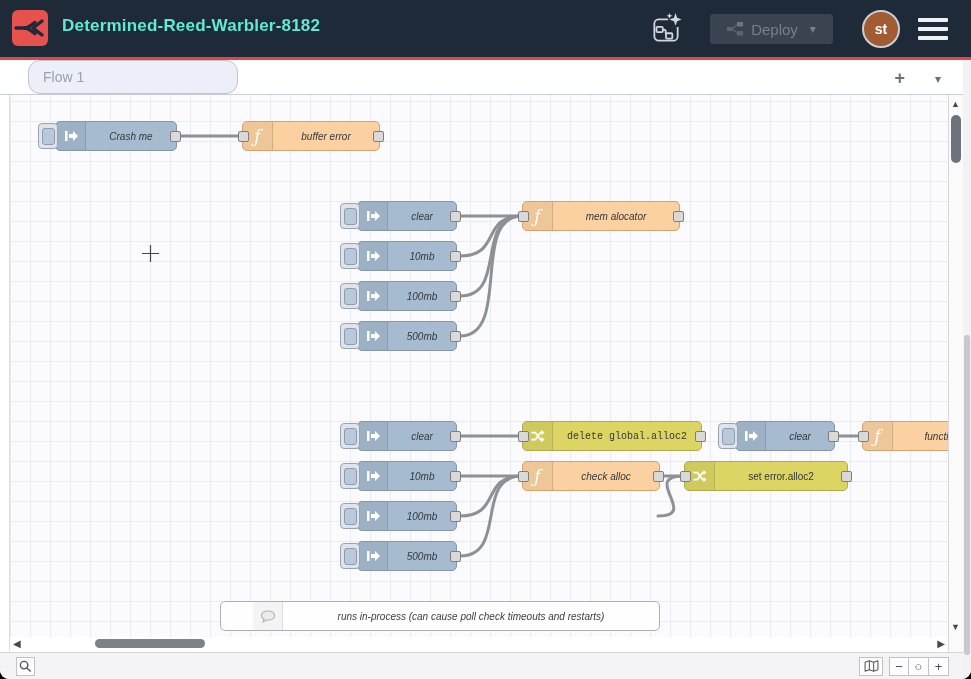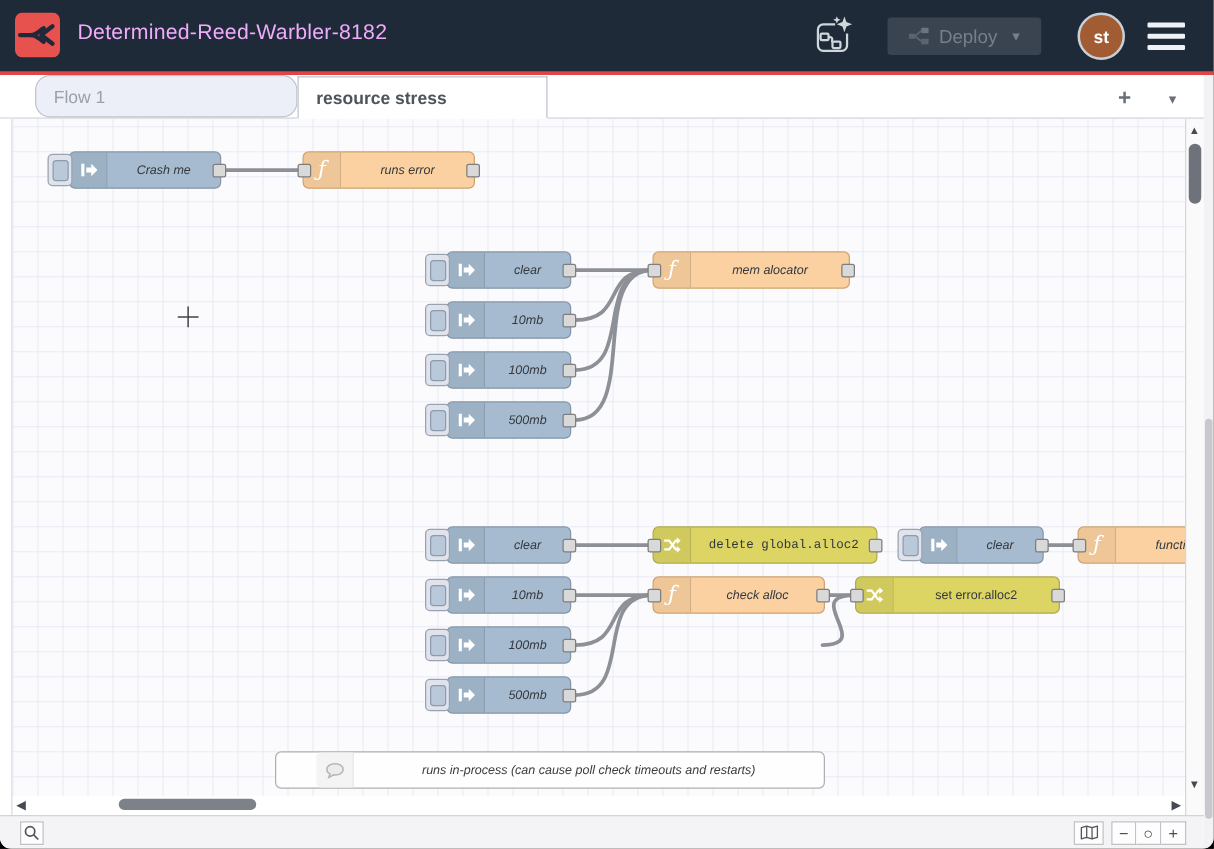--- a/index.html
+++ b/index.html
@@ -3,21 +3,21 @@
 <meta charset="utf-8">
 <style>
   html,body{margin:0;padding:0;background:#000;}
   .window{position:relative;width:971px;height:679px;background:#fff;overflow:hidden;
           font-family:"Liberation Sans",sans-serif;border-radius:0 0 9px 9px;}
 
   
   .header{position:absolute;top:0;left:0;right:0;height:57px;background:#1f2a38;
           border-bottom:3px solid #e14545;}
   .logo{position:absolute;left:12px;top:10px;width:36px;height:36px;cursor:pointer;}
-  .title{position:absolute;left:62px;top:16px;font-size:17px;color:#f0abfc;letter-spacing:.2px;}
+  .title{position:absolute;left:62px;top:16px;font-size:17px;color:#5eead4;letter-spacing:.2px;font-weight:bold;}
   .ai-btn{position:absolute;left:648px;top:11px;width:36px;height:36px;}
   .deploy{position:absolute;left:710px;top:14px;width:123px;height:30px;background:#3a4450;
           border-radius:3px;display:flex;align-items:center;justify-content:center;gap:8px;}
   .deploy .dlabel{color:#76808c;font-size:15px;}
   .deploy .dcaret{color:#76808c;font-size:12px;margin-left:4px;}
   .avatar{position:absolute;left:862px;top:10px;width:34px;height:34px;border-radius:50%;
           background:#a15c33;border:2px solid #c9cfd7;color:#fff;font-weight:bold;font-size:14px;
           display:flex;align-items:center;justify-content:center;}
   .burger{position:absolute;left:918px;top:18px;width:30px;height:22px;display:flex;
           flex-direction:column;justify-content:space-between;cursor:pointer;}
@@ -137,23 +137,20 @@
       <span></span>
       <span></span>
       <span></span>
     </div>
   </div>
 
   <div class="tabbar">
     <div class="tab inactive">
       <span>Flow 1</span>
     </div>
-    <div class="tab active">
-      <span>resource stress</span>
-    </div>
     <div class="tab-add">+</div>
     <div class="tab-menu">▾</div>
   </div>
 
   <div class="canvas">
 
     <svg class="wires" width="948" height="542" viewBox="0 0 948 542">
       <path d="M180 41 C205 41 217 41 242 41"></path>
       <path d="M460 121 C485 121 497 121 522 121"></path>
       <path d="M460 161 C502 161 480 121 522 121"></path>
@@ -186,21 +183,21 @@
         <span class="nlabel">Crash me</span>
         <span class="port out"></span>
       </div>
     </div>
 
     <div class="node function" style="left:242px;top:26px;">
       <div class="nbody" style="width:138px;">
         <span class="nicon">
             <span class="ficon">ƒ</span>
           </span>
-        <span class="nlabel">runs error</span>
+        <span class="nlabel">buffer error</span>
         <span class="port in"></span>
         <span class="port out"></span>
       </div>
     </div>
 
     <div class="node inject" style="left:340px;top:106px;">
       <div class="inj-btn">
           <i></i>
         </div>
       <div class="nbody" style="width:100px;">

